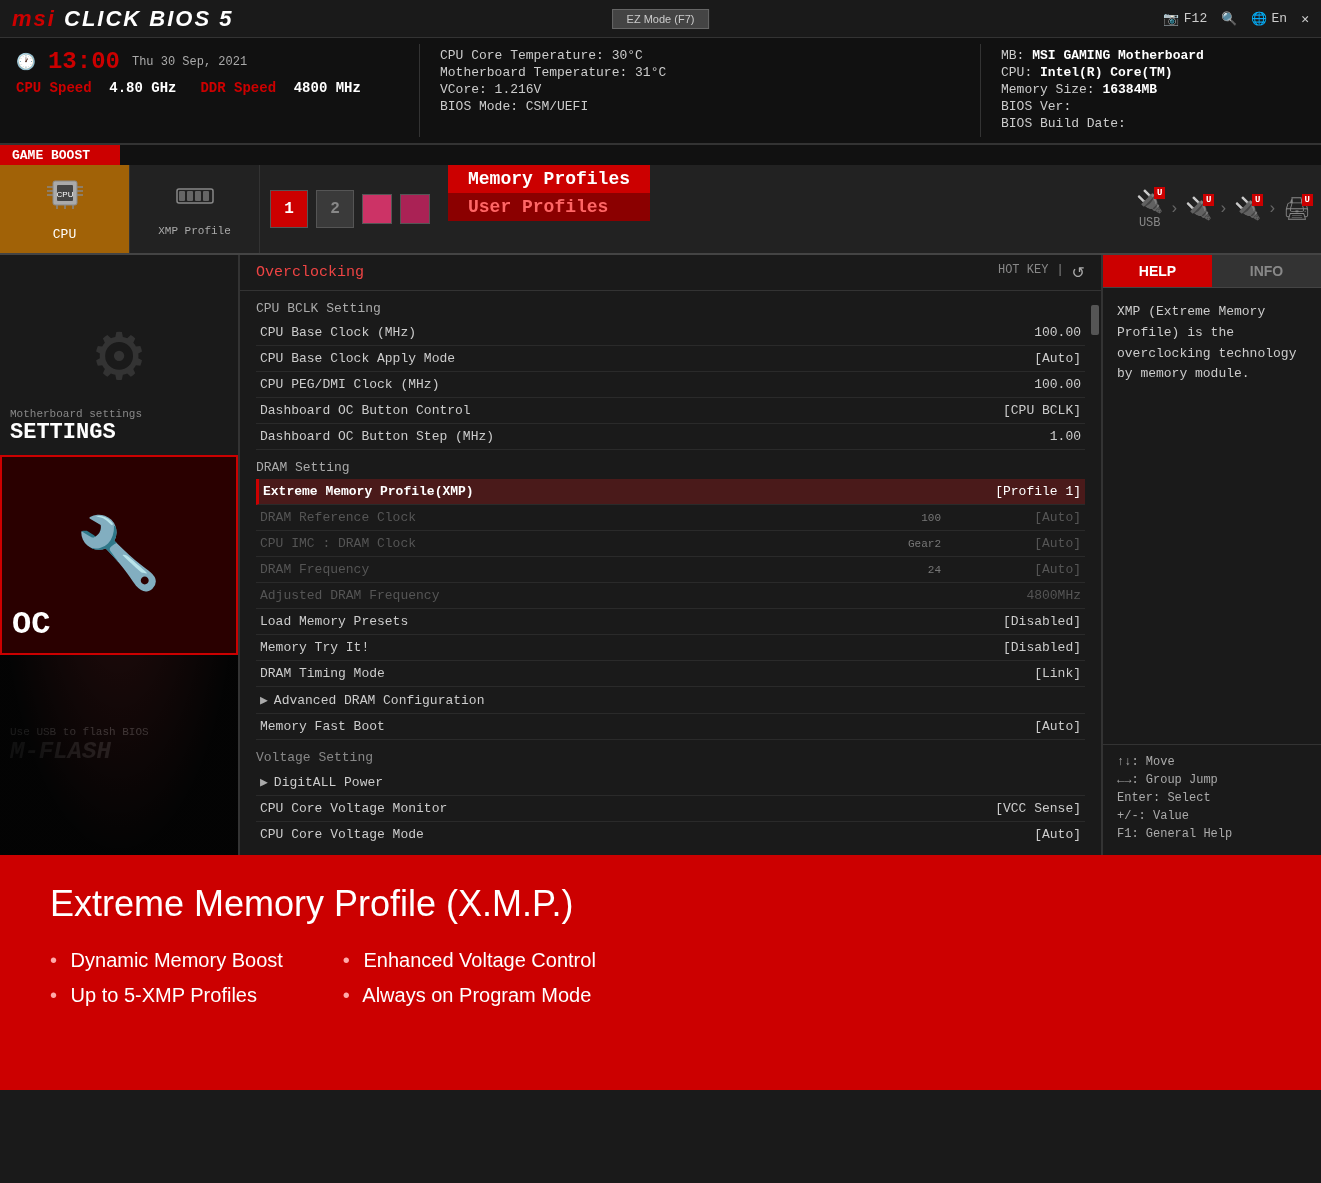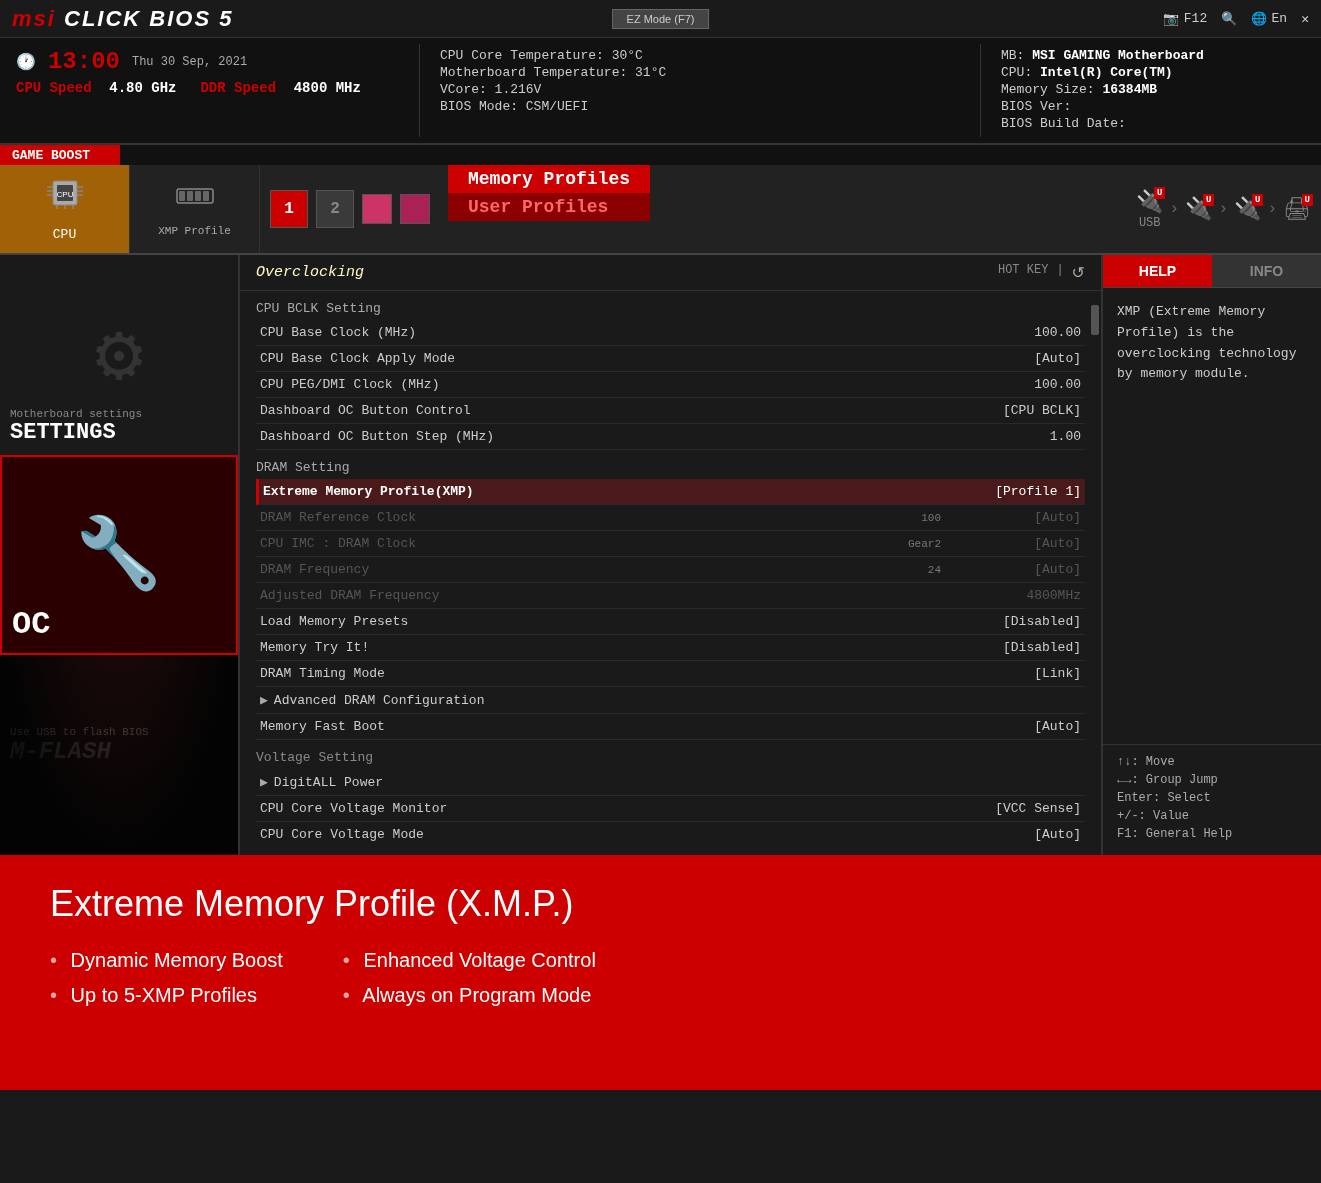--- a/index.html
+++ b/index.html
@@ -324,22 +324,21 @@
     .oc-header {
       display: flex;
       align-items: center;
       justify-content: space-between;
       padding: 8px 16px;
       border-bottom: 1px solid #333;
       background: #1a1a1a;
     }
     .oc-title {
       font-size: 15px;
-      color: #fef9c3;
-      font-style: italic;
+      color: #ef4444;
     }
     .oc-hotkey {
       font-size: 12px;
       color: #888;
       display: flex;
       align-items: flex-start;
       gap: 8px;
     }
     .oc-reset-btn {
       background: none;

